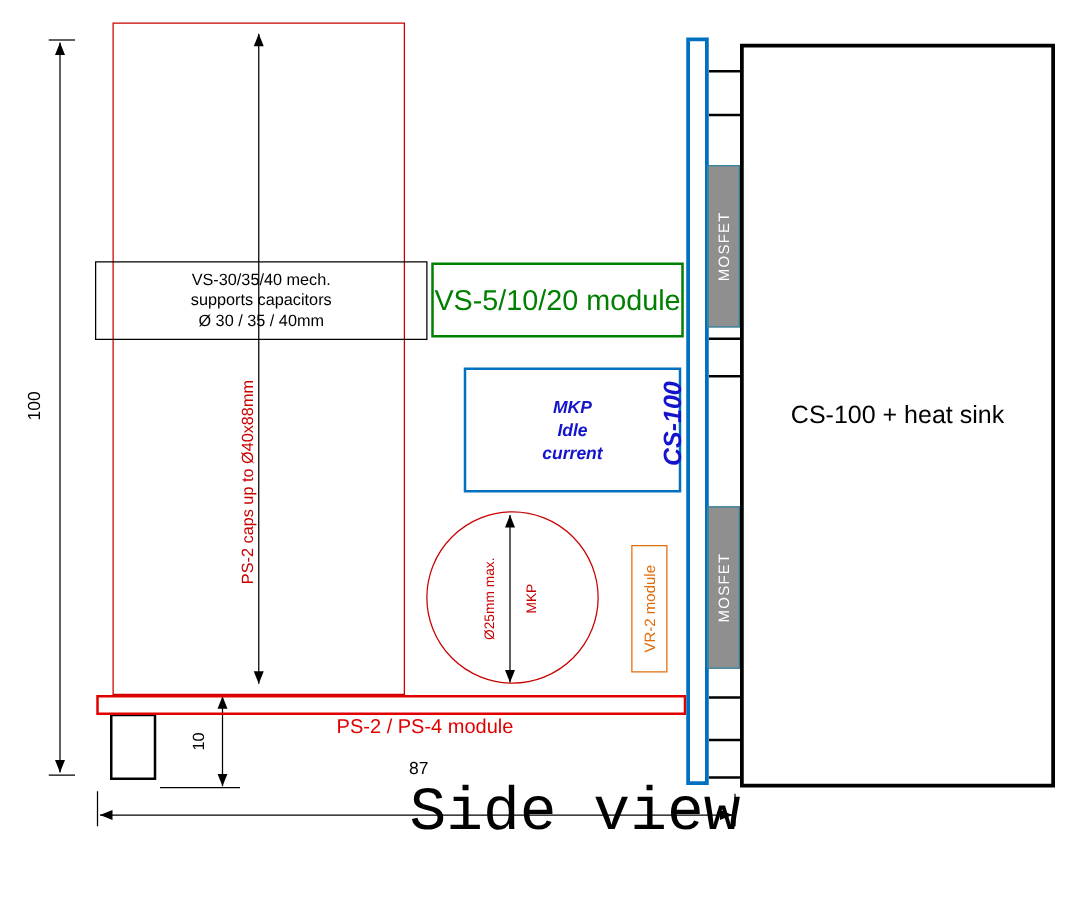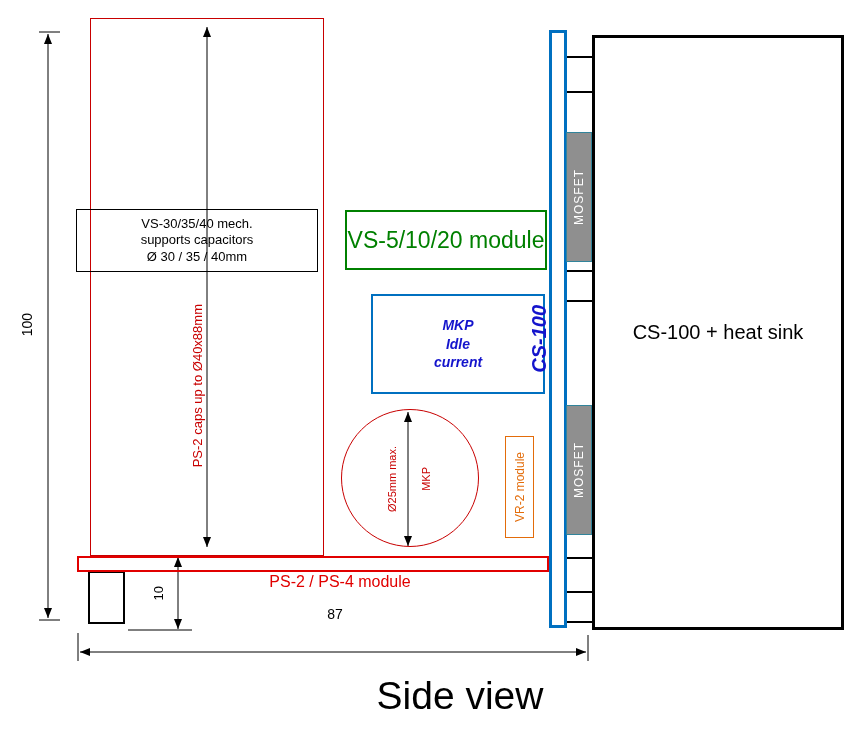--- a/index.html
+++ b/index.html
@@ -11,21 +11,21 @@
   svg.overlay { position:absolute; left:0; top:0; }
   .box {
     position:absolute; display:flex; align-items:center; justify-content:center;
     text-align:center; background:transparent;
   }
   .vtext { writing-mode:vertical-rl; transform:rotate(180deg); text-align:center; }
   .pre { white-space:pre-line; }
 
   
   .caps-outline { left:90px; top:18px; width:234px; height:538px; border:1px solid var(--red,#c80000); }
-  .note-box { left:76px; top:209px; width:242px; height:63px; border:1px solid #000;
+  .note-box { left:76px; top:209px; width:266px; height:63px; border:1px solid #000;
               font-size:13px; line-height:1.25; }
   .caps-vlabel { left:187px; top:280px; width:20px; height:212px;
                  color:var(--red,#c80000); font-size:13px; }
   .board-bar { left:77px; top:556px; width:472px; height:16px; border:2px solid var(--red-bright,#e10000); }
   .board-label { left:245px; top:572px; width:190px; height:20px;
                  color:var(--red-bright,#e10000); font-size:16px; }
   .foot { left:88px; top:571px; width:37px; height:53px; border:2px solid #000; }
 
   
   .mkp-supply { left:371px; top:52px; width:174px; height:102px;
@@ -53,21 +53,21 @@
   .mosfet { background:var(--mosfet-fill,#8f8f8f); border:1px solid var(--mosfet-border,#31849b); }
   .mosfet .vtext { color:var(--mosfet-text,#ffffff); font-size:12px; letter-spacing:1px; }
   .mosfet-top { left:566px; top:132px; width:26px; height:130px; }
   .mosfet-bottom { left:566px; top:405px; width:26px; height:130px; }
   .heatsink { left:592px; top:35px; width:252px; height:595px; border:3px solid #000; font-size:20px; }
 
   
   .dim-100 { left:16px; top:302px; width:22px; height:46px; font-size:14px; }
   .dim-10 { left:148px; top:579px; width:20px; height:28px; font-size:13px; }
   .dim-87 { left:315px; top:606px; width:40px; height:16px; font-size:14px;text-align:right; }
-  .view-title { left:310px; top:670px; width:300px; height:52px; font-size:39px; }
+  .view-title { left:310px; top:624px; width:300px; height:52px; font-size:49px;font-family:Liberation Mono, monospace; }
 </style>
 </head>
 <body>
 
 <div class="stage">
 
   <svg class="overlay" width="852" height="739" viewBox="0 0 852 739">
     <defs>
       <marker id="ae" markerUnits="userSpaceOnUse" markerWidth="11" markerHeight="9" refX="10" refY="4" orient="auto">
         <path d="M0,0 L10,4 L0,8 Z" fill="#000"></path>

